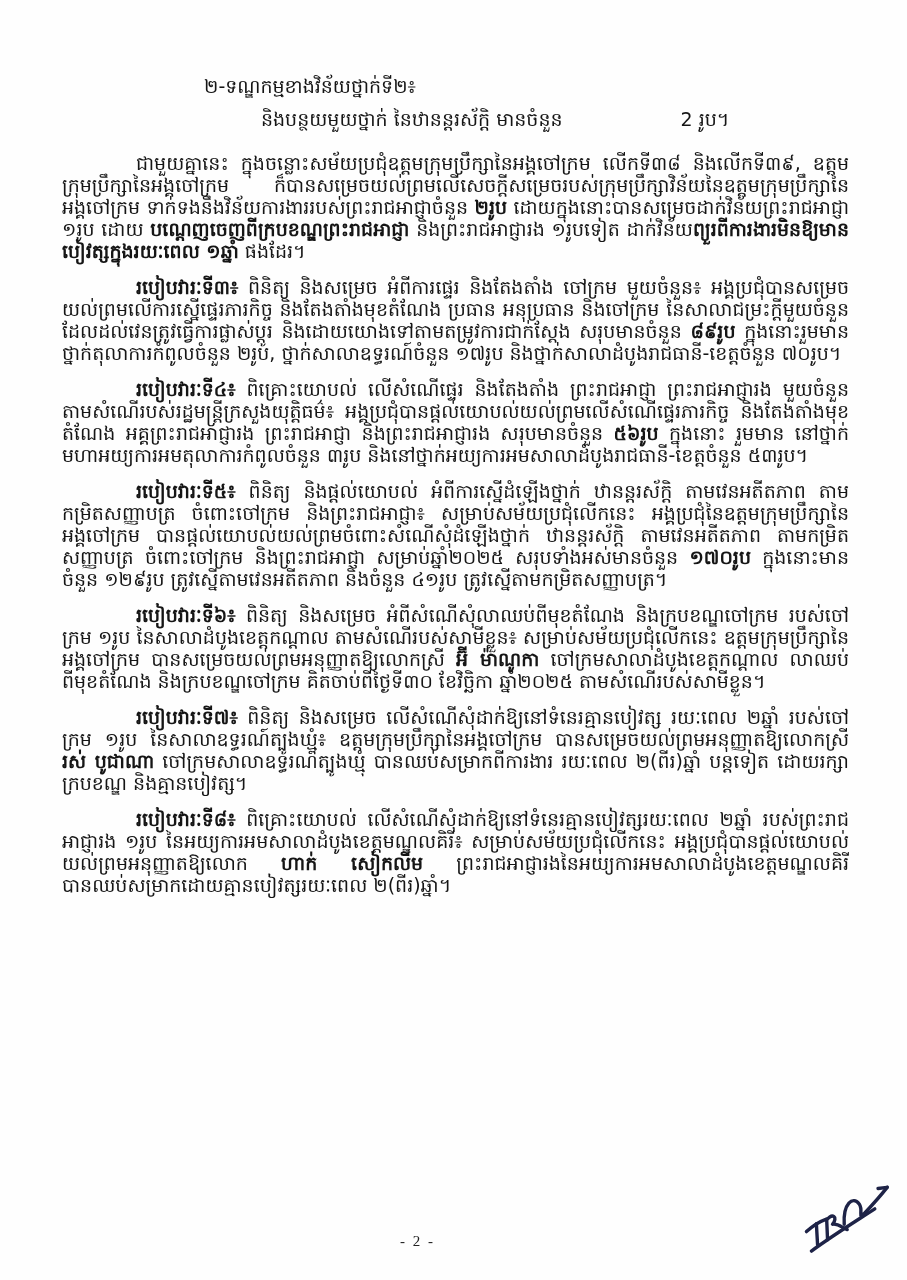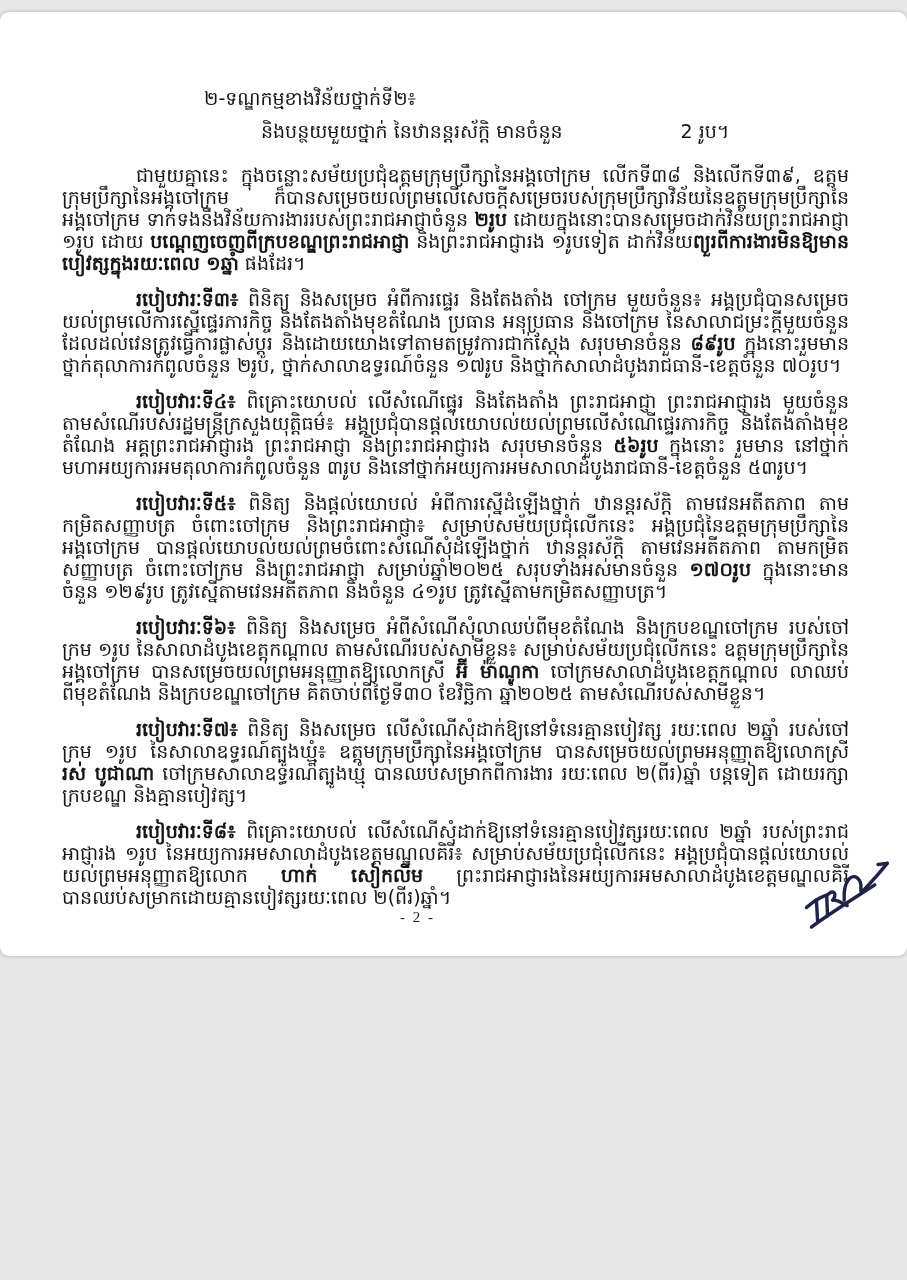--- a/index.html
+++ b/index.html
@@ -1,25 +1,24 @@
 <!DOCTYPE html>
 <html><head>
 <meta charset="utf-8">
 <style>
   html,body { margin:0; padding:0; background:#e8e8e8; }
   .page {
     position:relative;
-    width:907px; height:944px;
-    margin:12px auto;
+    width:907px; height:1280px;
+    margin:0 auto;
     background:#fefefe;
     color:#151515;
     font-family:"DejaVu Sans", sans-serif;
     overflow:hidden;
     box-shadow:0 0 4px rgba(0,0,0,.25);
-    border-radius:9px;
   }
   .content {
     position:absolute;
     left:62px; right:58px; top:70px;
   }
   .heading {
     font-size:19px;
     line-height:33px;
     margin-left:142px;
     margin-bottom:16px;

